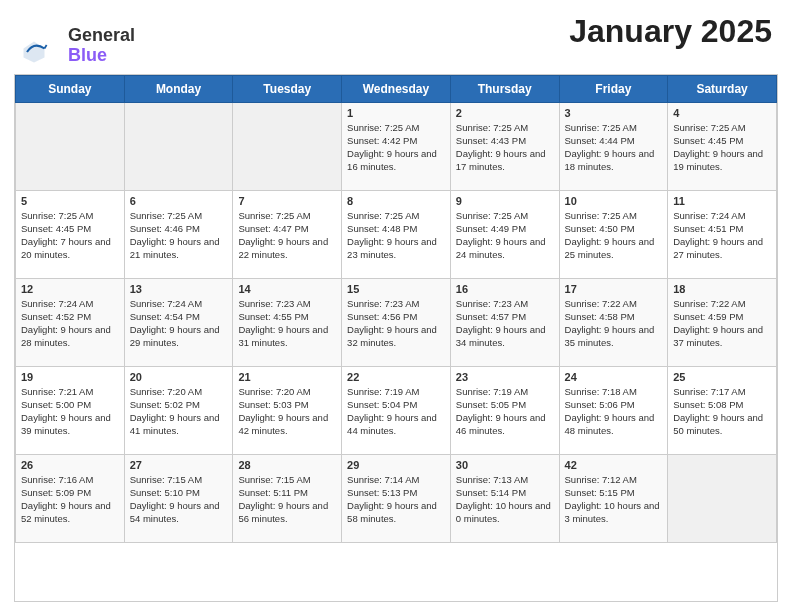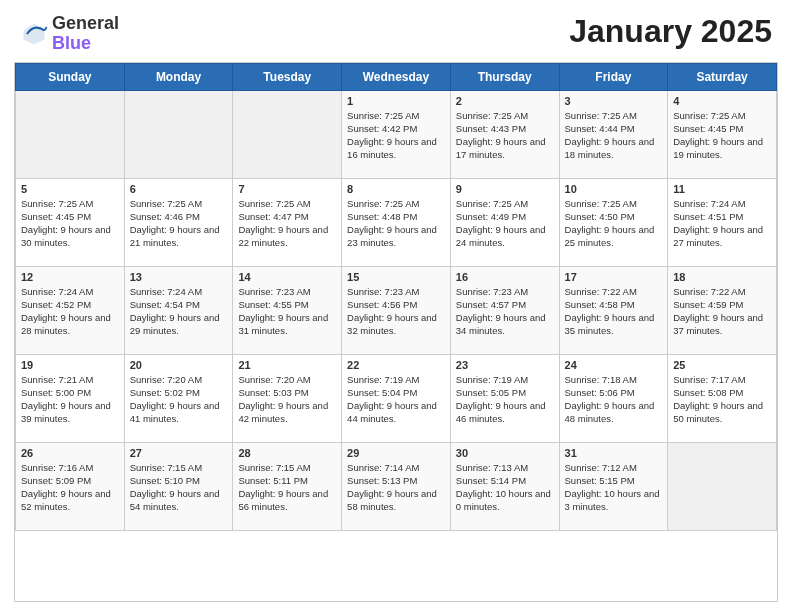--- a/index.html
+++ b/index.html
@@ -18,22 +18,23 @@
       flex-direction: column;
     }
     .header {
       display: flex;
       justify-content: space-between;
       align-items: flex-start;
       padding: 14px 20px 8px 20px;
     }
     .logo {
       display: flex;
-      align-items: center;
-      gap: 4px;
+      align-items: flex-end;
+      gap: 20px;
+      margin-top: 12px;
     }
     .logo-text {
       font-size: 18px;
       font-weight: bold;
       line-height: 1.1;
     }
     .logo-general { color: #333; }
     .logo-blue { color: #8b5cf6; }
     .logo-icon {
       width: 28px;
@@ -173,21 +174,21 @@
           <span>Daylight: 9 hours and 19 minutes.</span>
         </div>
       </td>
           </tr>
           <tr>
             <td>
         <span class="day-number">5</span>
         <div class="day-info">
           <span>Sunrise: 7:25 AM</span><br>
           <span>Sunset: 4:45 PM</span><br>
-          <span>Daylight: 9 hours and 30 minutes.</span>
+          <span>Daylight: 7 hours and 20 minutes.</span>
         </div>
       </td>
             <td>
         <span class="day-number">6</span>
         <div class="day-info">
           <span>Sunrise: 7:25 AM</span><br>
           <span>Sunset: 4:46 PM</span><br>
           <span>Daylight: 9 hours and 21 minutes.</span>
         </div>
       </td>
@@ -383,21 +384,21 @@
       </td>
             <td>
         <span class="day-number">30</span>
         <div class="day-info">
           <span>Sunrise: 7:13 AM</span><br>
           <span>Sunset: 5:14 PM</span><br>
           <span>Daylight: 10 hours and 0 minutes.</span>
         </div>
       </td>
             <td>
-        <span class="day-number">31</span>
+        <span class="day-number">42</span>
         <div class="day-info">
           <span>Sunrise: 7:12 AM</span><br>
           <span>Sunset: 5:15 PM</span><br>
           <span>Daylight: 10 hours and 3 minutes.</span>
         </div>
       </td>
             <td class="empty-cell"></td>
           </tr>
         </tbody>
     </table>

